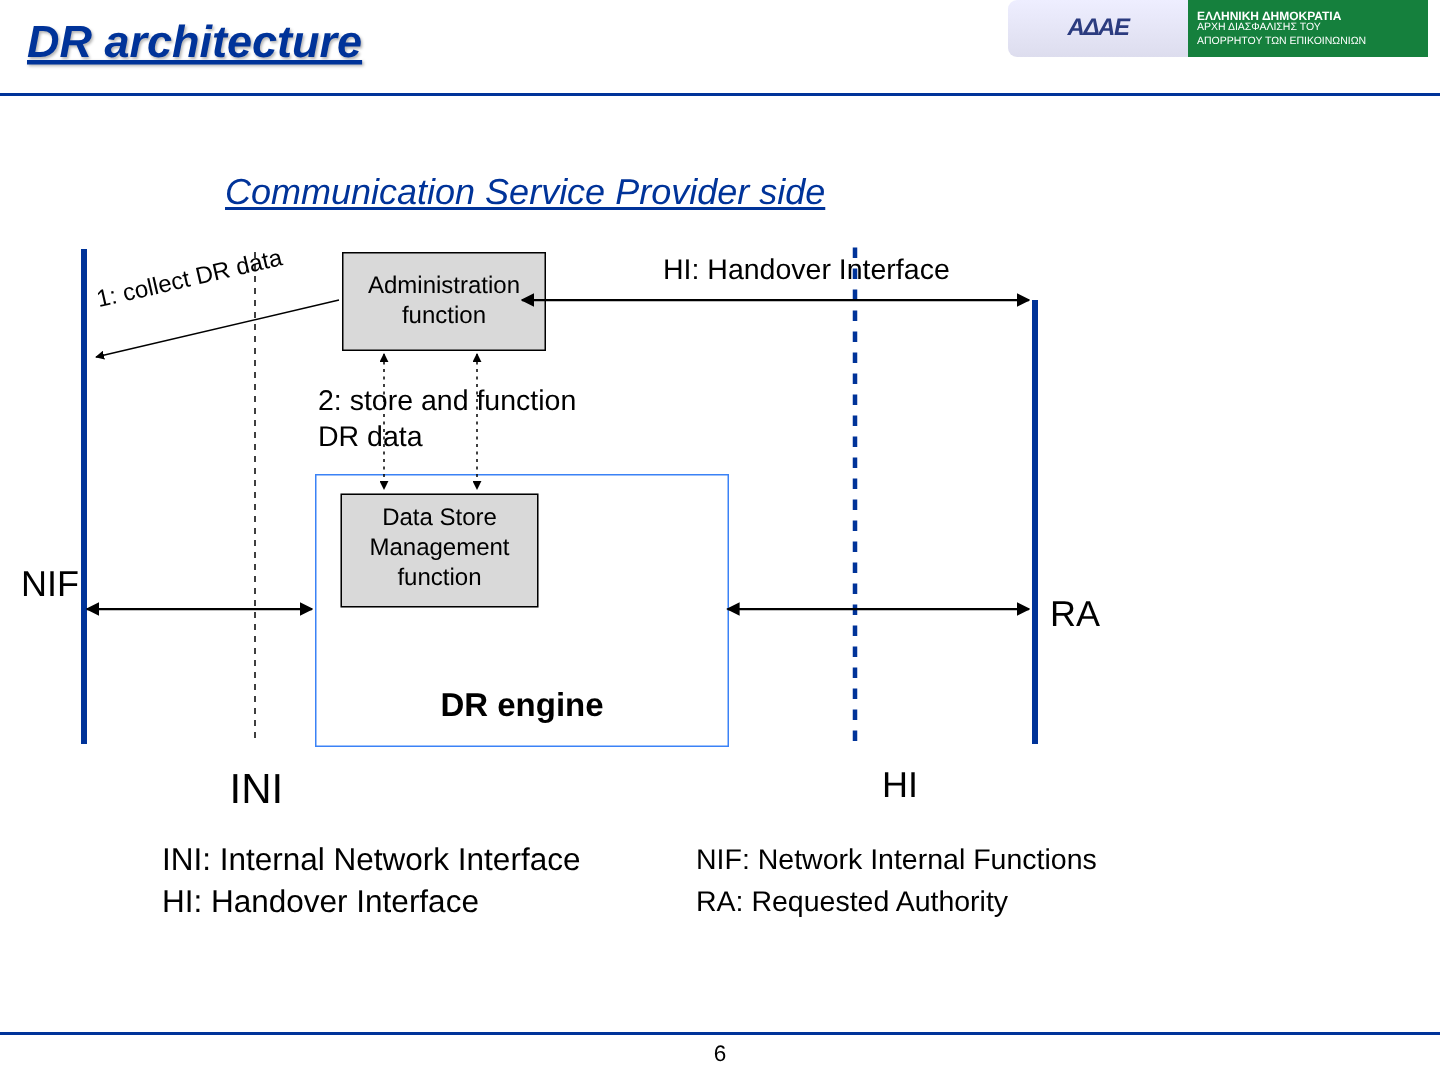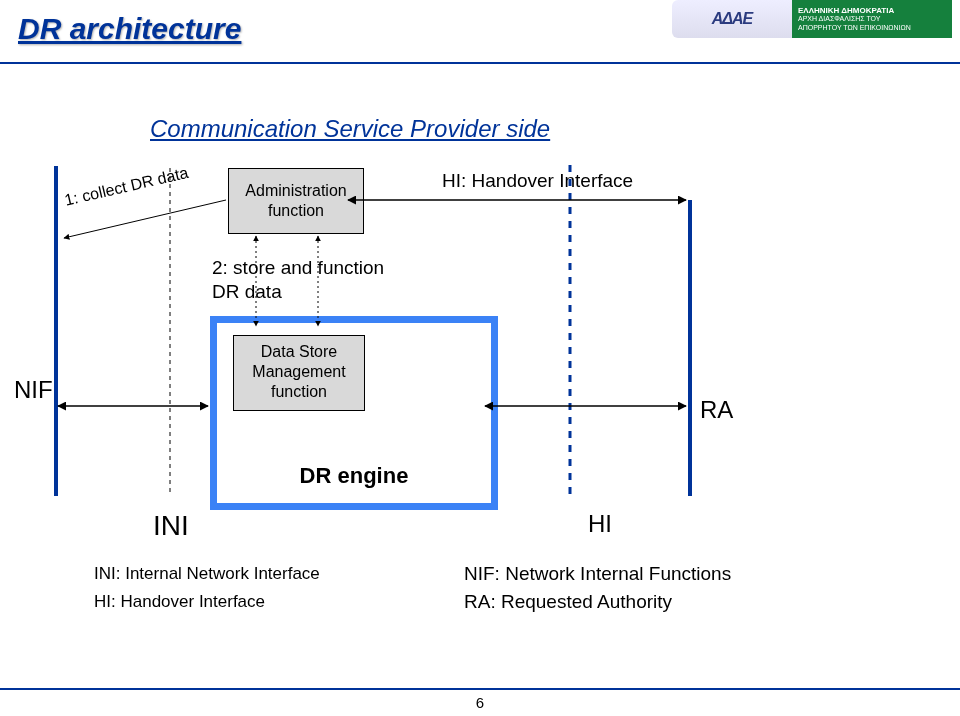--- a/index.html
+++ b/index.html
@@ -119,21 +119,21 @@
     text-align: left;
   }
 
   
   .drengine {
     position: absolute;
     left: 210px;
     top: 316px;
     width: 274px;
     height: 180px;
-    border: 7px solid #3b82f6;
+    border: 1px solid #3b82f6;
   }
   .drengine-label {
     position: absolute;
     left: 0;
     bottom: 14px;
     width: 100%;
     text-align: center;
     font-size: 22px;
     font-weight: bold;
   }
@@ -180,23 +180,23 @@
   .hi-top-label {
     position: absolute;
     left: 442px;
     top: 170px;
     font-size: 19px;
   }
 
   
   .legend-left {
     position: absolute;
-    left: 94px;
+    left: 108px;
     top: 560px;
-    font-size: 17px;
+    font-size: 21px;
     line-height: 28px;
   }
   .legend-right {
     position: absolute;
     left: 464px;
     top: 560px;
     font-size: 19px;
     line-height: 28px;
   }
 

